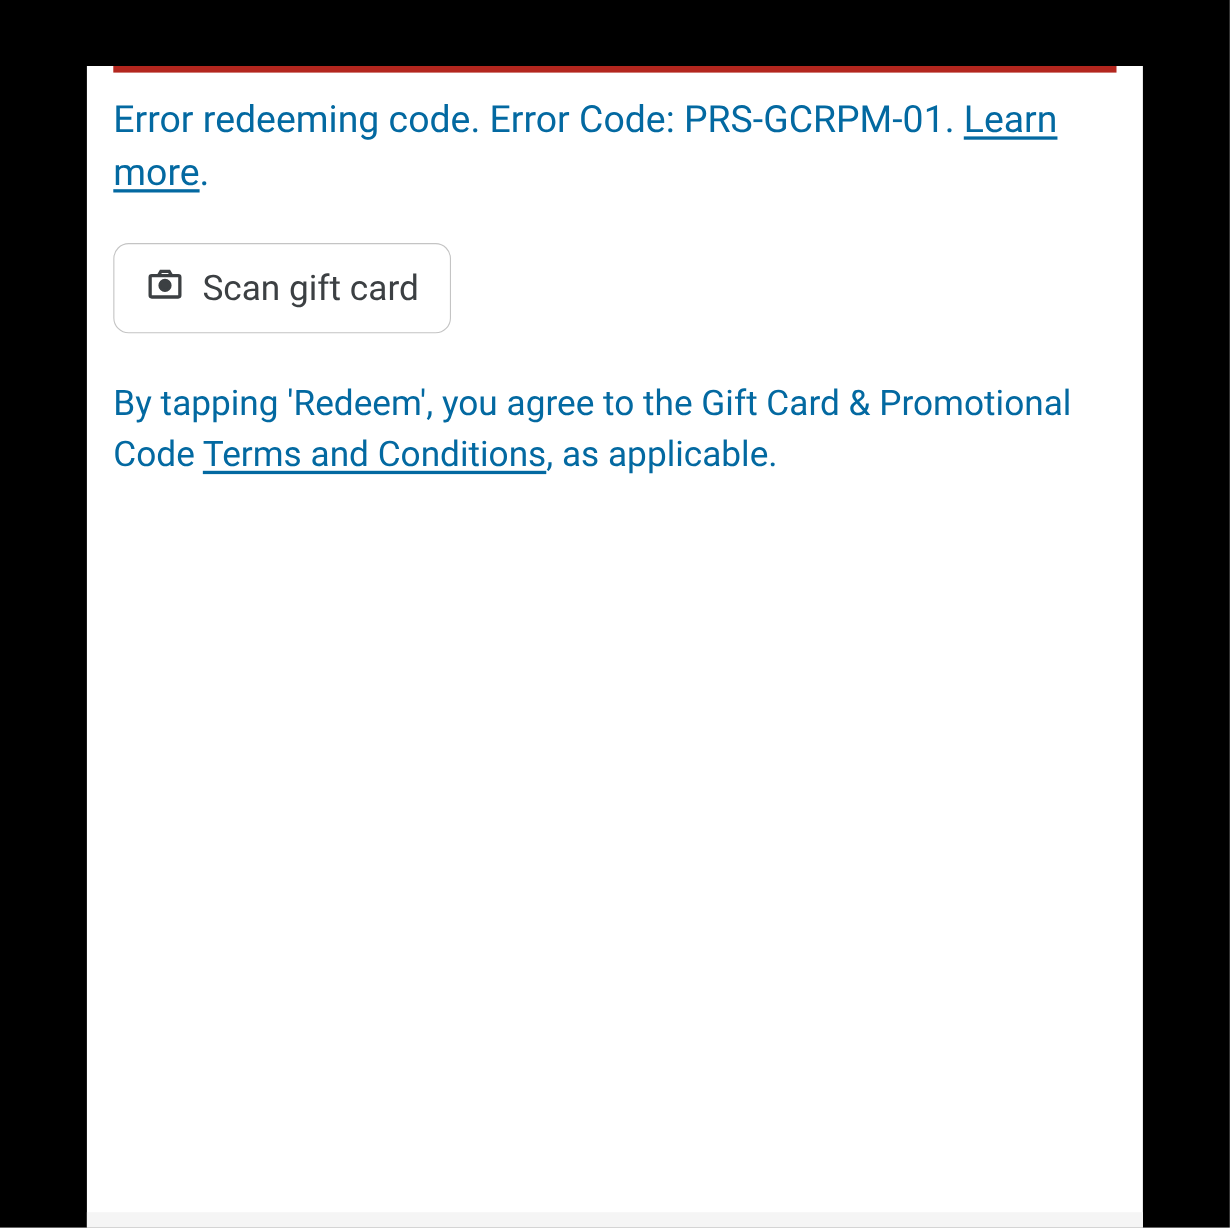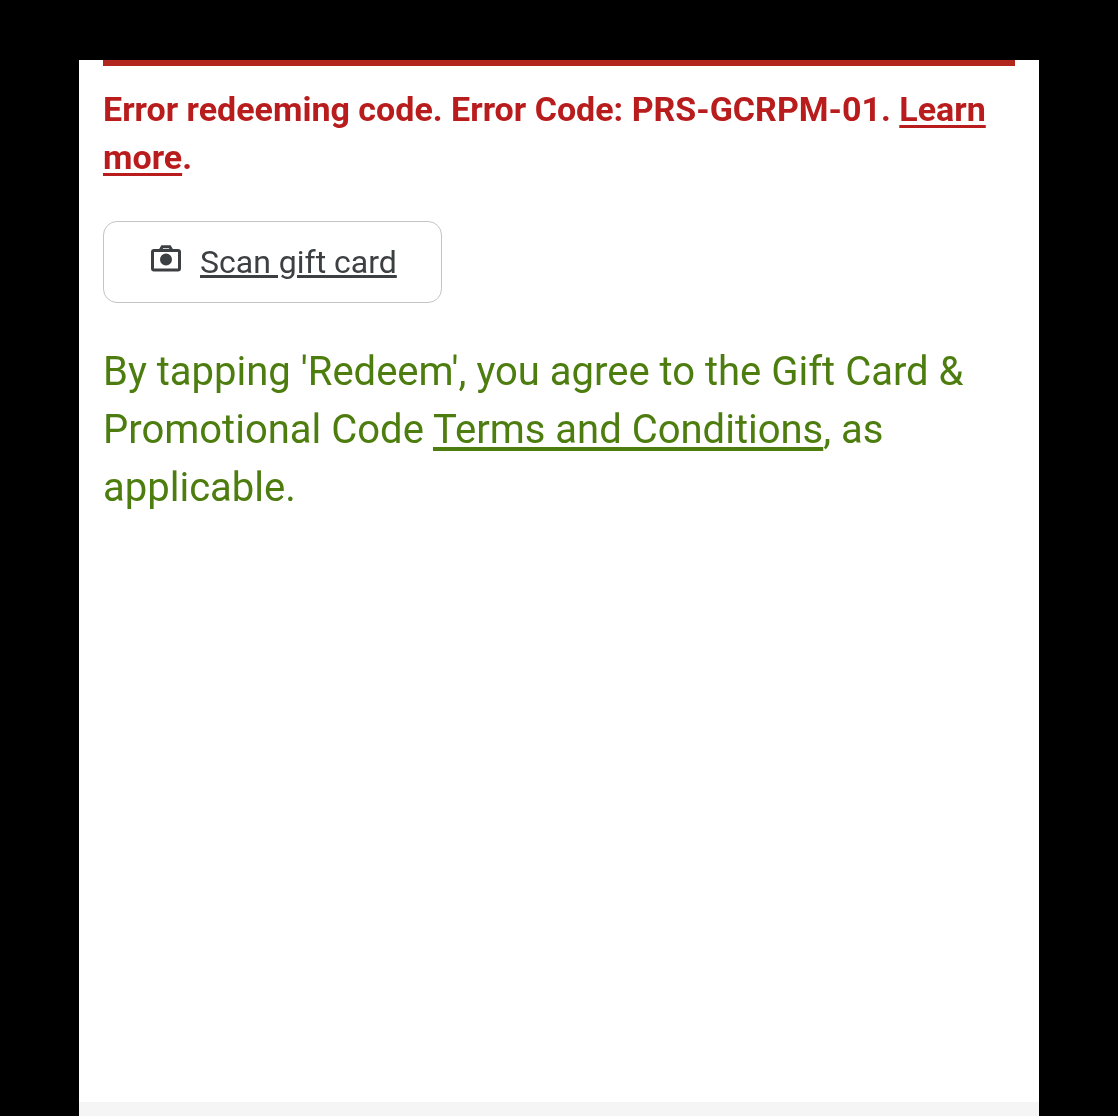--- a/index.html
+++ b/index.html
@@ -26,54 +26,52 @@
       display: flex;
       flex-direction: column;
     }
     .error-bar {
       height: 6px;
       background: #b3261e;
       margin: 0 0 20px 0;
       width: 100%;
     }
     .error-message {
-      color: #b91c1c;
+      color: #0369a1;
       font-size: 34px;
       line-height: 1.4;
       margin-bottom: 40px;
-      font-weight: bold;
     }
     .error-message .learn-more {
       text-decoration: underline;
       text-underline-offset: 4px;
       cursor: pointer;
     }
     .scan-button {
       display: inline-flex;
       align-items: center;
       gap: 16px;
       border: 1.5px solid #c4c4c4;
       border-radius: 14px;
-      padding: 18px 44px;
+      padding: 18px 28px;
       background: #fff;
       cursor: pointer;
       font-size: 32px;
       color: #3c4043;
       font-family: inherit;
       align-self: flex-start;
       margin-bottom: 40px;
-      text-decoration: underline;
     }
     .scan-button svg {
       width: 36px;
       height: 36px;
     }
     .terms-text {
-      color: #4d7c0f;
-      font-size: 40px;
+      color: #0369a1;
+      font-size: 32px;
       line-height: 1.45;
     }
     .terms-link {
       text-decoration: underline;
       text-underline-offset: 4px;
       cursor: pointer;
     }
     .spacer {
       flex: 1;
     }

